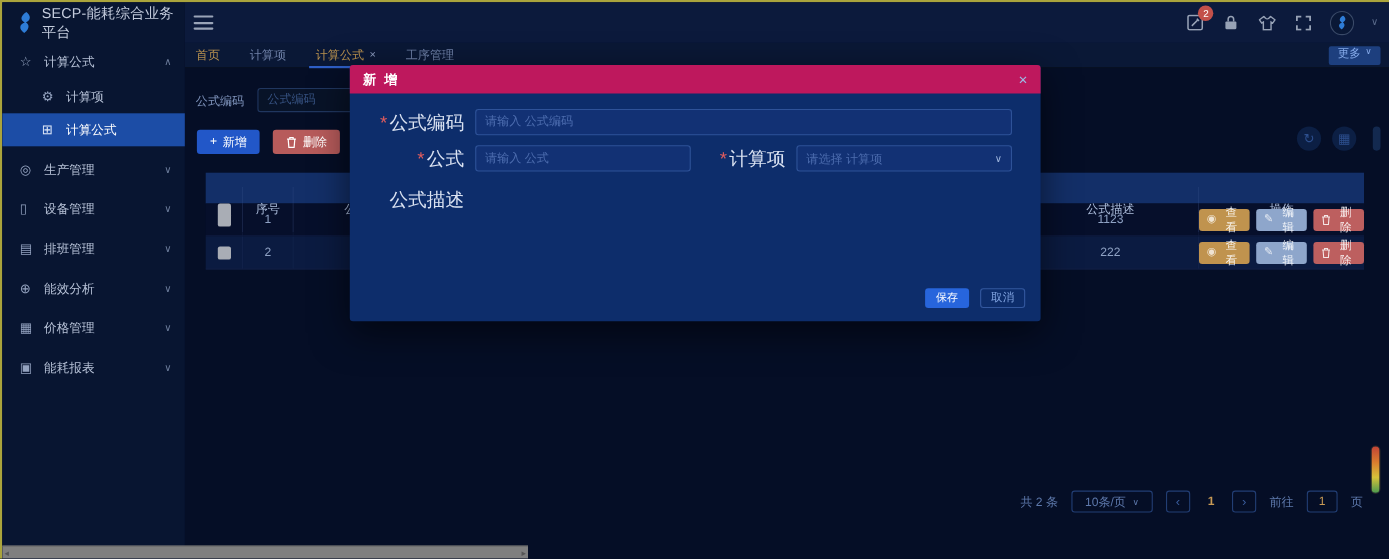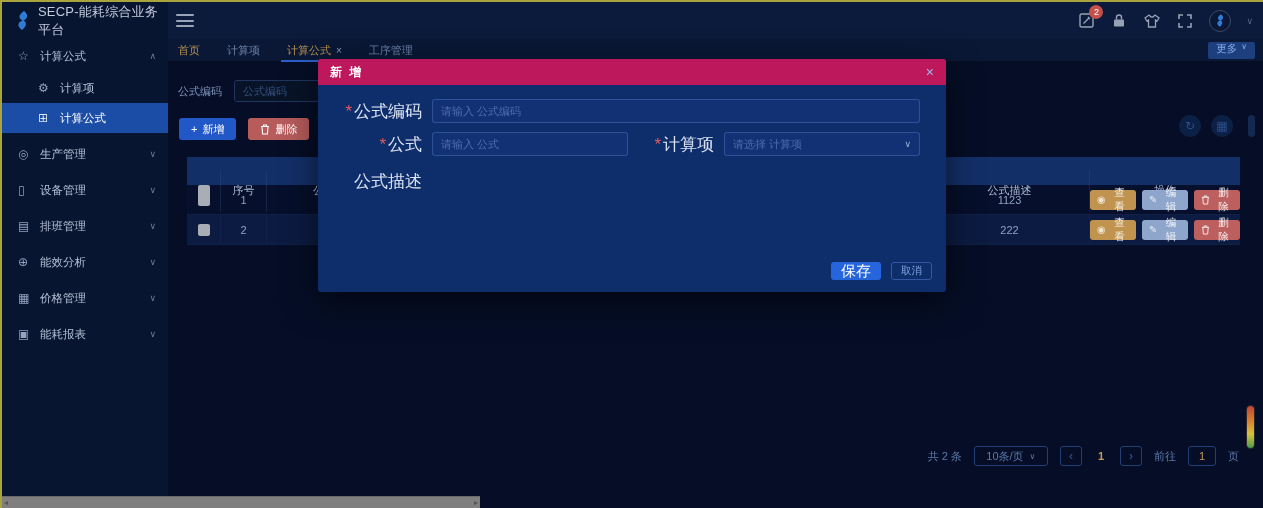--- a/index.html
+++ b/index.html
@@ -115,21 +115,21 @@
   .m-select .chev { margin-left:auto; color:#9db4dd; font-size:9px; }
   .m-textarea { width:392px; height:54px; background:#123174; border:1px solid rgba(82,124,197,.45); border-radius:3px;
     color:#c7d6ef; font-size:11px; padding:5px 8px; resize:none; outline:none; font-family:inherit; }
   .m-textarea::placeholder { color:#4c6cae; }
   .ta-wrap { position:relative; }
   .ta-wrap::after { content:""; position:absolute; right:2px; bottom:3px; width:7px; height:7px;
     background:linear-gradient(135deg, transparent 50%, #6f8fd0 50%, #6f8fd0 57%, transparent 57%,
       transparent 70%, #6f8fd0 70%, #6f8fd0 77%, transparent 77%); }
   .m-foot { position:absolute; right:14px; bottom:12px; display:flex; gap:10px; }
   .m-save { height:18px; padding:0 10px; background:#2765dc; border:none; border-radius:3px;
-    color:#fff; font-size:15px; cursor:pointer; font-family:inherit; }
+    color:#fff; font-size:10px; cursor:pointer; font-family:inherit; }
   .m-cancel { height:18px; padding:0 9px; background:transparent; border:1px solid #33589f; border-radius:3px;
     color:#7fa2df; font-size:10.5px; cursor:pointer; font-family:inherit; }
 
   
   .hscroll { position:absolute; left:0; top:494px; width:478px; height:12px; background:#7f7f7f;
     border-top:1px solid #6a6a6a; z-index:60; display:flex; justify-content:space-between; align-items:center;
     padding:0 2px; cursor:pointer; }
   .hscroll .arr { color:#555; font-size:8px; }
   .rainbow { position:absolute; right:9px; top:404px; width:7px; height:42px; border-radius:4px; z-index:60;
     background:linear-gradient(#c24436, #d97b2e, #d6c23a, #4d9b4f); box-shadow:0 0 0 1px #2a2a2a; }

